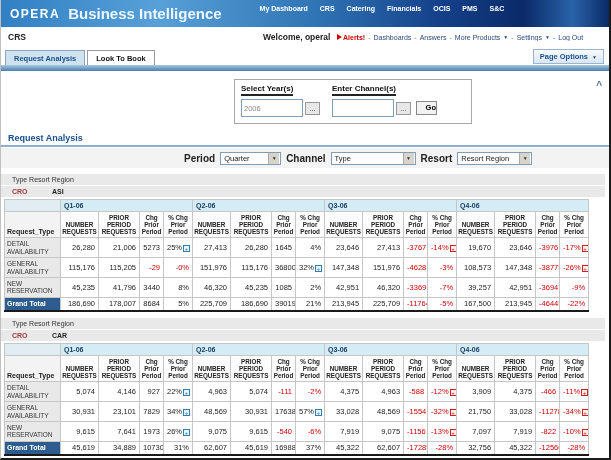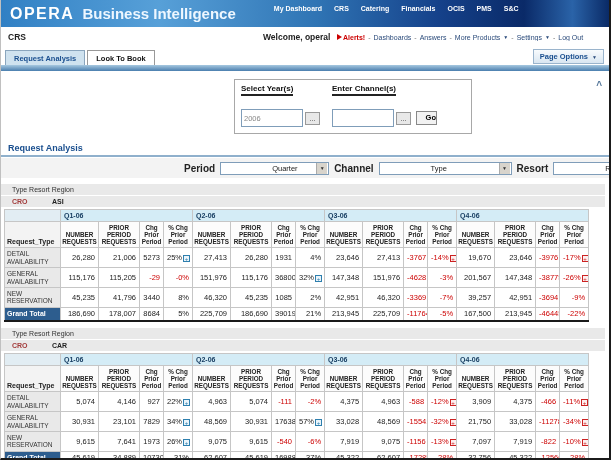--- a/index.html
+++ b/index.html
@@ -4,21 +4,21 @@
 <style>
   * { margin:0; padding:0; box-sizing:border-box; }
   html,body { background:#fff; }
   body { font-family:"Liberation Sans", sans-serif; }
   .screen { width:611px; height:460px; position:relative; background:#fff; overflow:hidden;
             border-right:2px solid #1b1b1b; border-bottom:2px solid #1b1b1b; border-left:1px solid #c0c0c0; }
 
   
   .banner { height:27px; background:linear-gradient(90deg,#3180c4,#57a0d8 26%,#2f74b4 52%,#15418a 72%,#0a2a68 86%,#2a63a8 94%,#0a2a66);
             display:flex; align-items:center; padding-left:9px; }
-  .brand { color:#fff; font-size:16px; font-weight:bold; letter-spacing:1.5px; }
+  .brand { color:#fff; font-size:12px; font-weight:bold; letter-spacing:1.5px; }
   .brand-sub { color:#eef7ff; font-size:15px; font-weight:bold; margin-left:8px; }
   .banner-nav { display:flex; gap:12px; margin-left:38px; align-self:flex-start; padding-top:5px; }
   .banner-nav span { color:#fff; font-size:7px; font-weight:bold; cursor:pointer; white-space:nowrap; }
 
   
   .topbar { height:20px; background:#fff; position:relative; display:flex; align-items:center; padding:0 7px; }
   .tb-page { font-size:8.5px; font-weight:bold; color:#222; }
   .tb-welcome { position:absolute; left:262px; font-size:8.5px; font-weight:bold; color:#222; }
   .tb-links { position:absolute; left:336px; right:2px; display:flex; align-items:center; gap:3px;
               font-size:7px; color:#2a4a7a; white-space:nowrap; overflow:hidden; }
@@ -37,33 +37,33 @@
                   background:linear-gradient(#f8fbfd,#d9e6f1); border:1px solid #9ab4cc; padding:2px 6px;
                   display:flex; gap:4px; align-items:center; cursor:pointer; }
   .bluestrip { height:6px; background:linear-gradient(#a6c8e0,#4a7eae); }
 
   
   .content { position:relative; background:#fff; height:409px; }
   .collapse-chevron { position:absolute; right:7px; top:3px; font-size:10px; font-weight:bold; color:#55779a; cursor:pointer; line-height:8px; }
 
   .filterbox { margin:8px 0 0 233px; width:238px; border:1px solid #a8a8a8; padding:4px 6px 6px; display:flex; gap:12px; }
   .fgroup { display:flex; flex-direction:column; }
-  .flabel { font-size:8px; font-weight:bold; color:#111; border-bottom:2px solid #222; padding-bottom:1px; margin-bottom:13px; white-space:nowrap; align-self:flex-start; }
+  .flabel { font-size:8px; font-weight:bold; color:#111; border-bottom:2px solid #222; padding-bottom:1px; margin-bottom:3px; white-space:nowrap; align-self:flex-start; }
   .frow { display:flex; gap:2px; align-items:center; }
   .finput { width:62px; height:13px; border:1px solid #7f9db9; font-size:7.5px; color:#888; padding:8px 2px; background:#fff; font-family:"Liberation Sans",sans-serif; }
   .dots-btn { width:15px; height:13px; font-size:7px; border:1px solid #999; background:#e8e8e8; text-align:center; line-height:11px; color:#333; cursor:pointer; }
   .go-btn { width:21px; height:14px; border:1px solid #888; background:#f2f2f2; font-size:7.5px; font-weight:bold; text-align:right; line-height:12px; margin-left:3px; cursor:pointer; }
 
   .section-title { margin:9px 0 0 7px; font-size:9px; font-weight:bold; color:#1a4f8f; }
   .title-rule { height:2px; background:#8fb0cc; margin-top:2px; }
 
   .controls { height:20px; background:#f3f3f3; display:flex; align-items:center; gap:5px; padding-left:183px; margin-top:1px; }
   .ctl-label { font-size:10px; font-weight:bold; color:#222; }
   .sel { display:inline-flex; align-items:center; border:1px solid #7f9db9; background:#fff; height:13px; font-size:7.5px; color:#222; cursor:pointer; }
-  .sel .txt { padding:0 3px; white-space:nowrap; overflow:hidden;margin-left:48px; }
+  .sel .txt { padding:0 3px; white-space:nowrap; overflow:hidden; }
   .sel .arrow { width:11px; height:11px; background:#d8d4cc; border-left:1px solid #aaa; font-size:5px; display:flex; align-items:center; justify-content:center; color:#333; margin:0 1px; }
   .w-quarter .txt { width:46px; } .w-type .txt { width:70px; } .w-region .txt { width:60px; }
 
   .region-band { margin-top:6px; }
   .band-row { background:#e9e9e9; height:11px; font-size:7px; color:#333; display:flex; align-items:center; padding-left:11px; margin-bottom:1px; width:604px; }
   .cro { color:#a33c3c; font-weight:bold; width:40px; }
   .region-code { font-weight:bold; color:#222; }
 
   
   .report table { table-layout:fixed; width:584px; border-collapse:collapse; margin:2px 2px 0 3px; border:1px solid #8a8a8a; }
@@ -237,21 +237,21 @@
           </thead>
           <tbody>
             <tr class="datarow">
               <td class="rl">DETAIL AVAILABILITY</td>
               <td class="v qsep">26,280</td>
               <td class="v">21,006</td>
               <td class="v">5273</td>
               <td class="v pct">25%<span class="dicon up"></span></td>
               <td class="v qsep">27,413</td>
               <td class="v">26,280</td>
-              <td class="v">1931</td>
+              <td class="v">1645</td>
               <td class="v pct">4%</td>
               <td class="v qsep">23,646</td>
               <td class="v">27,413</td>
               <td class="v neg">-3767</td>
               <td class="v pct neg">-14%<span class="dicon down"></span></td>
               <td class="v qsep">19,670</td>
               <td class="v">23,646</td>
               <td class="v neg">-3976</td>
               <td class="v pct neg">-17%<span class="dicon down"></span></td>
             </tr>
@@ -262,21 +262,21 @@
               <td class="v neg">-29</td>
               <td class="v pct neg">-0%</td>
               <td class="v qsep">151,976</td>
               <td class="v">115,176</td>
               <td class="v">36800</td>
               <td class="v pct">32%<span class="dicon up"></span></td>
               <td class="v qsep">147,348</td>
               <td class="v">151,976</td>
               <td class="v neg">-4628</td>
               <td class="v pct neg">-3%</td>
-              <td class="v qsep">201,567</td>
+              <td class="v qsep">108,573</td>
               <td class="v">147,348</td>
               <td class="v neg">-38775</td>
               <td class="v pct neg">-26%<span class="dicon down"></span></td>
             </tr>
             <tr class="datarow">
               <td class="rl">NEW RESERVATION</td>
               <td class="v qsep">45,235</td>
               <td class="v">41,796</td>
               <td class="v">3440</td>
               <td class="v pct">8%</td>

